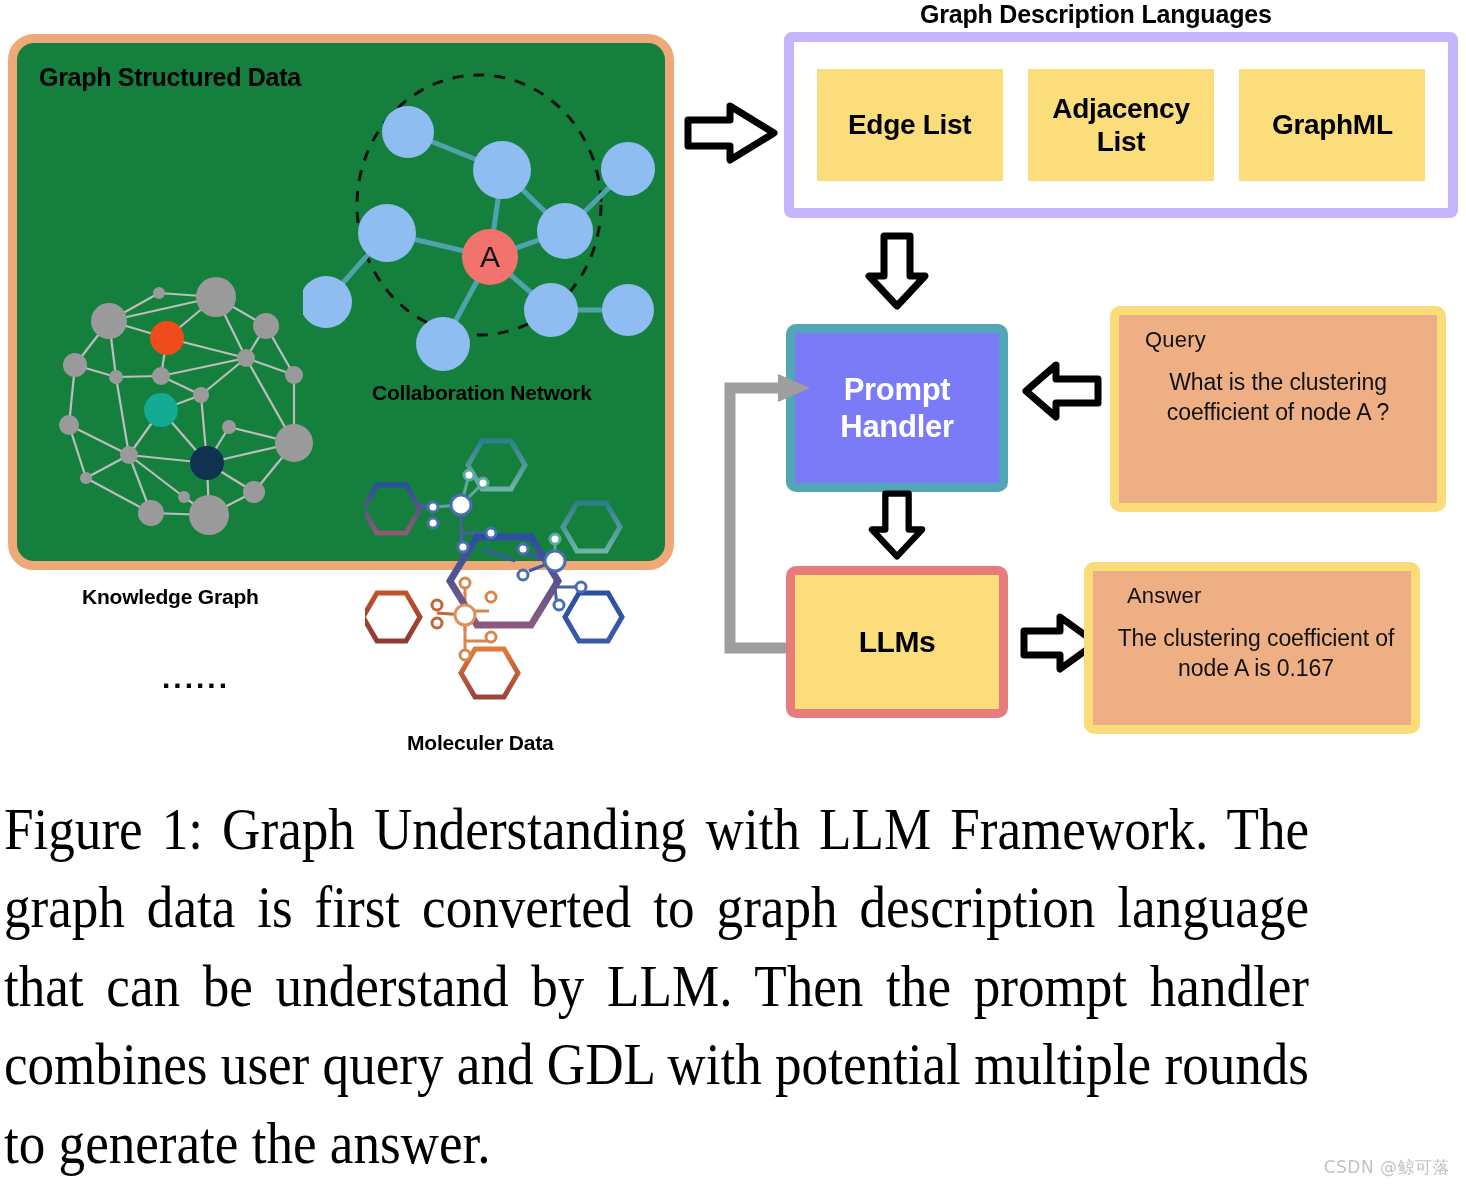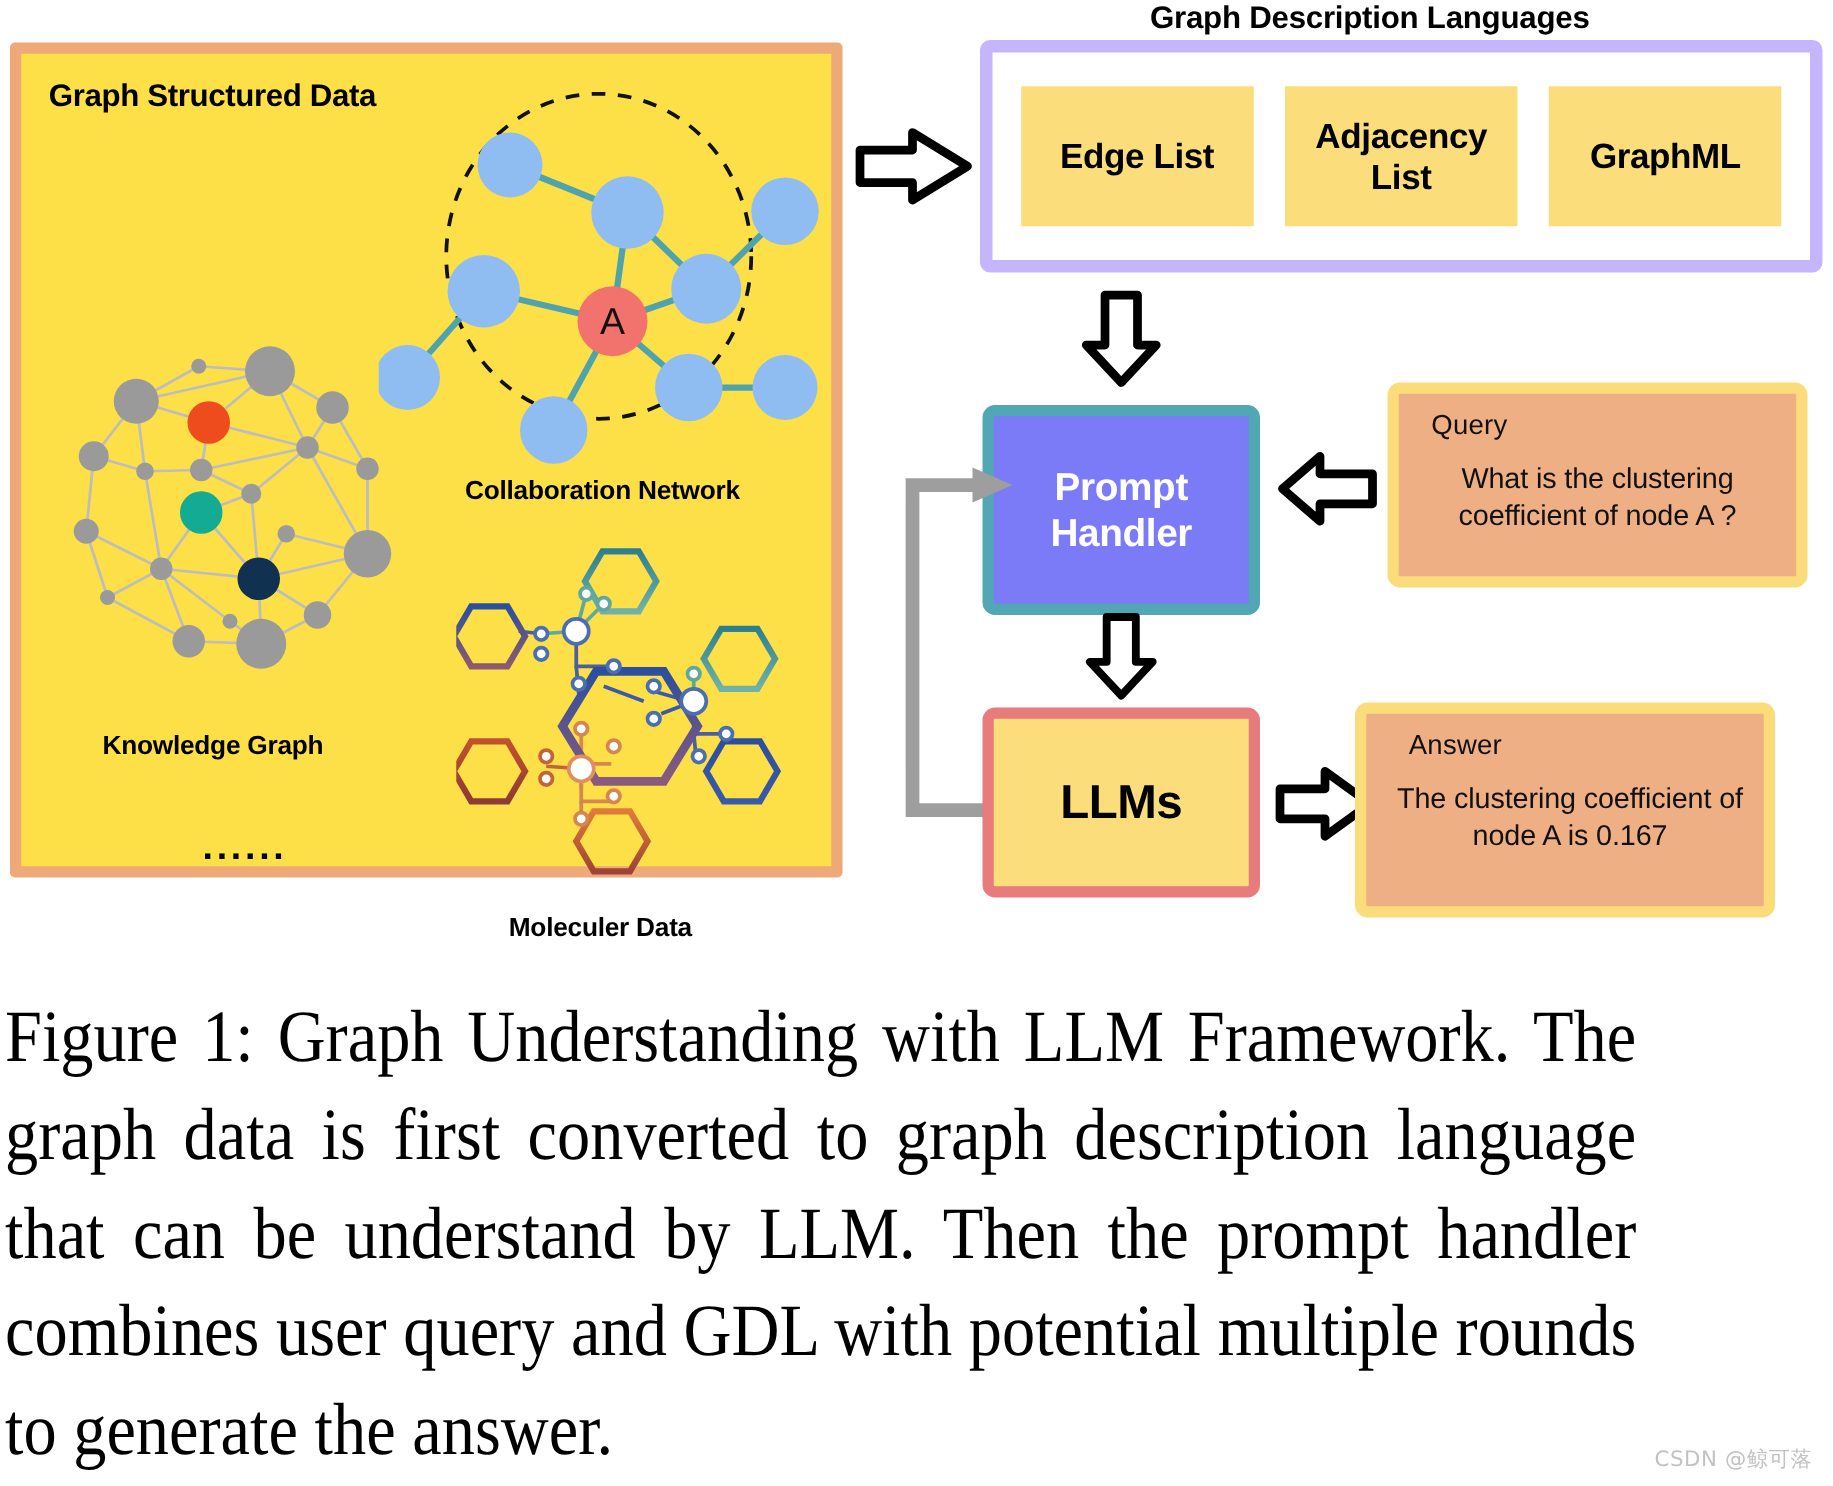--- a/index.html
+++ b/index.html
@@ -21,25 +21,25 @@
     width: 1466px;
     height: 1189px;
   }
 
   
   #left-panel {
     position: absolute;
     left: 8px;
     top: 34px;
     width: 666px;
-    height: 668px;
+    height: 536px;
     box-sizing: border-box;
     border: 9px solid #efa878;
-    border-radius: 4px;
-    background: #fde047;
+    border-radius: 26px;
+    background: #15803d;
   }
   #left-panel-title {
     position: absolute;
     left: 22px;
     top: 20px;
     font-size: 25px;
     font-weight: 800;
     color: #000;
     letter-spacing: -0.3px;
   }
@@ -135,34 +135,34 @@
     width: 222px;
     height: 152px;
     box-sizing: border-box;
     border: 9px solid #e87b7b;
     border-radius: 10px;
     background: #fbdd7b;
     display: flex;
     align-items: center;
     justify-content: center;
     color: #000;
-    font-size: 38px;
+    font-size: 30px;
     font-weight: 800;
     letter-spacing: -0.4px;
   }
 
   .qa-card {
     position: absolute;
     box-sizing: border-box;
     border: 9px solid #fbdc7b;
     border-radius: 10px;
     background: #efaf85;
     padding: 12px 16px 14px 16px;
   }
-  #query-card  { left: 1110px; top: 306px; width: 336px; height: 164px; }
+  #query-card  { left: 1110px; top: 306px; width: 336px; height: 206px; }
   #answer-card { left: 1084px; top: 562px; width: 336px; height: 172px; padding-left: 24px; }
 
   .qa-label {
     font-size: 22px;
     color: #111;
     font-weight: 400;
     letter-spacing: 0.2px;
     margin-left: 10px;
   }
   .qa-text {

